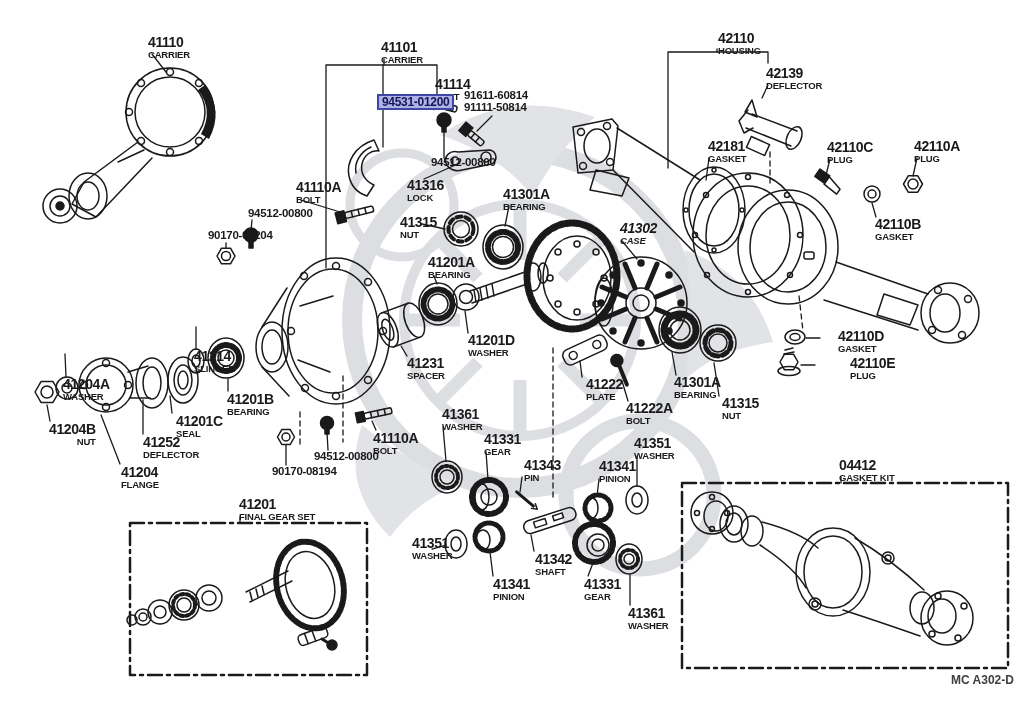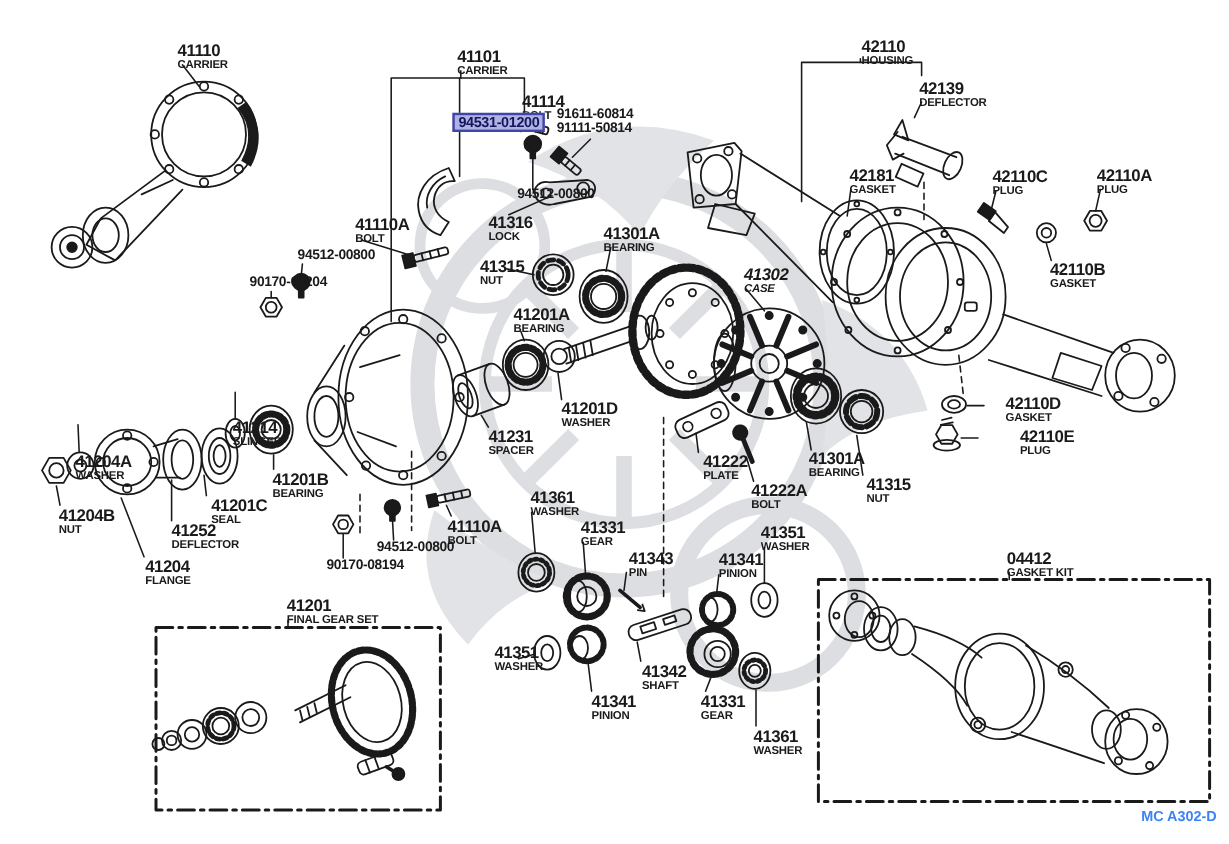--- a/index.html
+++ b/index.html
@@ -5,21 +5,21 @@
   html,body{margin:0;padding:0;background:#ffffff;width:1024px;height:703px;overflow:hidden;}
   #stage{position:relative;width:1024px;height:703px;background:#fff;font-family:"Liberation Sans",sans-serif;}
   #lineart{position:absolute;left:0;top:0;}
   #labels{position:absolute;left:16px;top:0;width:100%;height:100%;}
   .label{position:absolute;color:var(--line,#1a1a1a);font-weight:700;line-height:1.04;white-space:nowrap;z-index:5;}
   .label .num{display:block;font-size:14px;letter-spacing:-0.4px;}
   .label.small .num{font-size:11.5px;letter-spacing:-0.3px;}
   .label .desc{display:block;font-size:9.5px;letter-spacing:-0.2px;}
   .label.hl .num{background:var(--hl-fill,#aeb3e4);border:2px solid var(--hl-border,#4046a8);
                  color:var(--hl-text,#15155c);padding:0 3px;font-size:12px;}
-  #drawcode{position:absolute;font-weight:700;font-size:12px;letter-spacing:0;color:#3b82f6;z-index:5;}
+  #drawcode{position:absolute;font-weight:700;font-size:12px;letter-spacing:0;color:#404040;z-index:5;}
 </style>
 </head>
 <body>
 
 <div id="stage">
 
 <svg id="lineart" width="1024" height="703" viewBox="0 0 1024 703">
 
   <g stroke="#dcdee1" fill="none">
     <circle cx="520" cy="320" r="168" stroke-width="20"></circle>
@@ -566,21 +566,21 @@
         <span class="desc">GASKET</span>
       </div>
       <div class="label" style="left: 47px; top: 335px; margin-top: 42px;">
         <span class="num">41204A</span>
         <span class="desc">WASHER</span>
       </div>
       <div class="label" style="left: 178px; top: 308px; margin-top: 41px;">
         <span class="num">41214</span>
         <span class="desc">SLINGER</span>
       </div>
-      <div class="label" style="left: 33px; top: 422px;">
+      <div class="label" style="left: 33px; top: 422px; text-align: right;">
         <span class="num">41204B</span>
         <span class="desc">NUT</span>
       </div>
       <div class="label" style="left: 105px; top: 465px;">
         <span class="num">41204</span>
         <span class="desc">FLANGE</span>
       </div>
       <div class="label" style="left: 127px; top: 435px;">
         <span class="num">41252</span>
         <span class="desc">DEFLECTOR</span>

